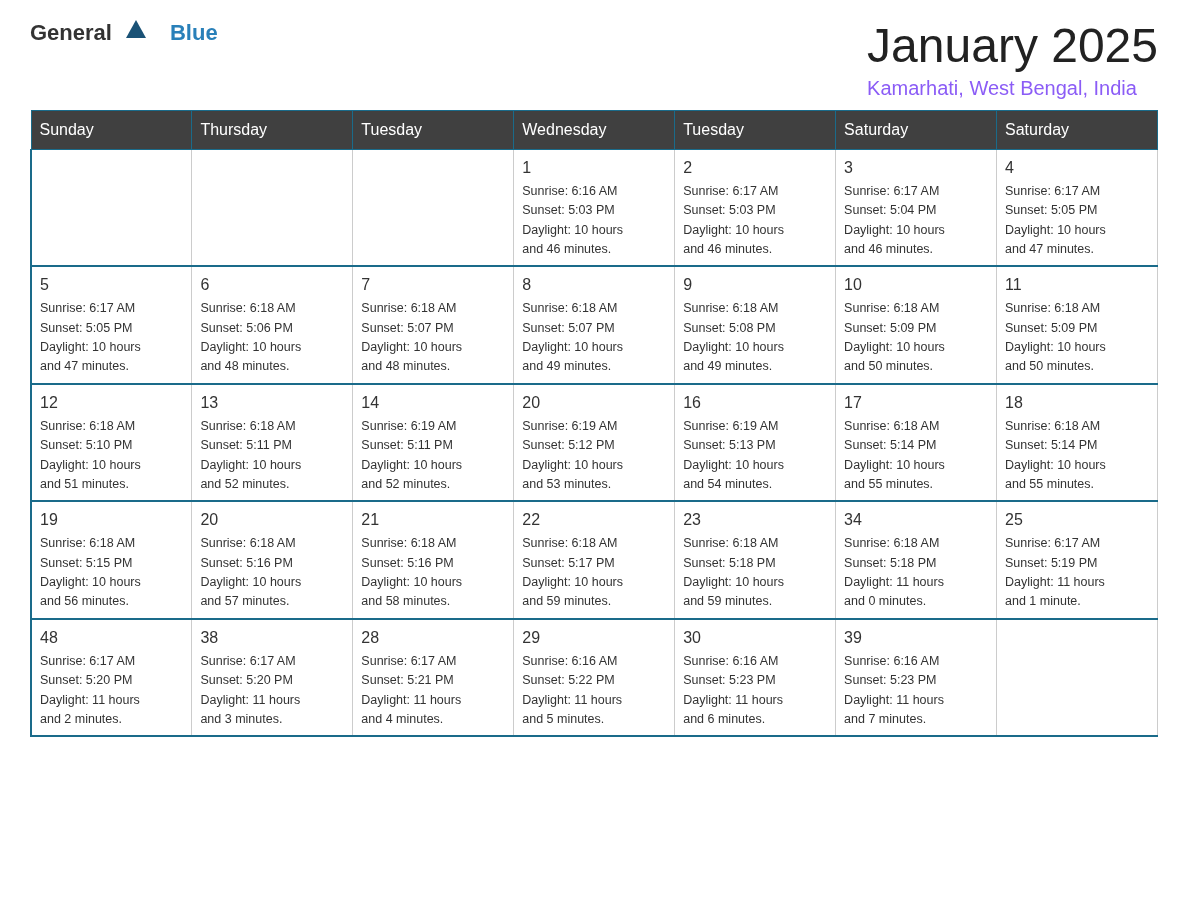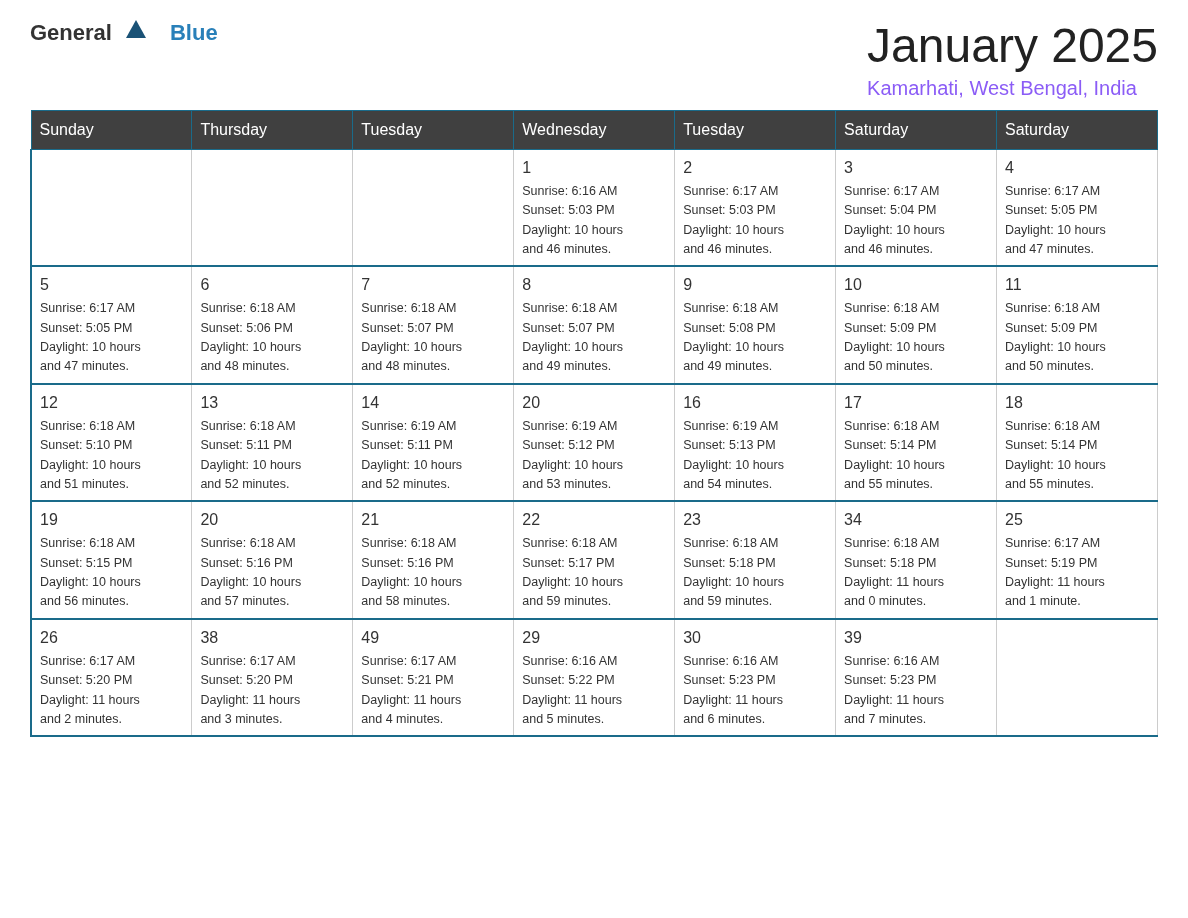--- a/index.html
+++ b/index.html
@@ -309,35 +309,35 @@
         <td>
           <span class="day-number">25</span>
           <div class="day-info" style="white-space: pre-line;">Sunrise: 6:17 AM
 Sunset: 5:19 PM
 Daylight: 11 hours
 and 1 minute.</div>
         </td>
       </tr>
       <tr>
         <td>
-          <span class="day-number">26</span>
+          <span class="day-number">48</span>
           <div class="day-info" style="white-space: pre-line;">Sunrise: 6:17 AM
 Sunset: 5:20 PM
 Daylight: 11 hours
 and 2 minutes.</div>
         </td>
         <td>
           <span class="day-number">38</span>
           <div class="day-info" style="white-space: pre-line;">Sunrise: 6:17 AM
 Sunset: 5:20 PM
 Daylight: 11 hours
 and 3 minutes.</div>
         </td>
         <td>
-          <span class="day-number">49</span>
+          <span class="day-number">28</span>
           <div class="day-info" style="white-space: pre-line;">Sunrise: 6:17 AM
 Sunset: 5:21 PM
 Daylight: 11 hours
 and 4 minutes.</div>
         </td>
         <td>
           <span class="day-number">29</span>
           <div class="day-info" style="white-space: pre-line;">Sunrise: 6:16 AM
 Sunset: 5:22 PM
 Daylight: 11 hours

